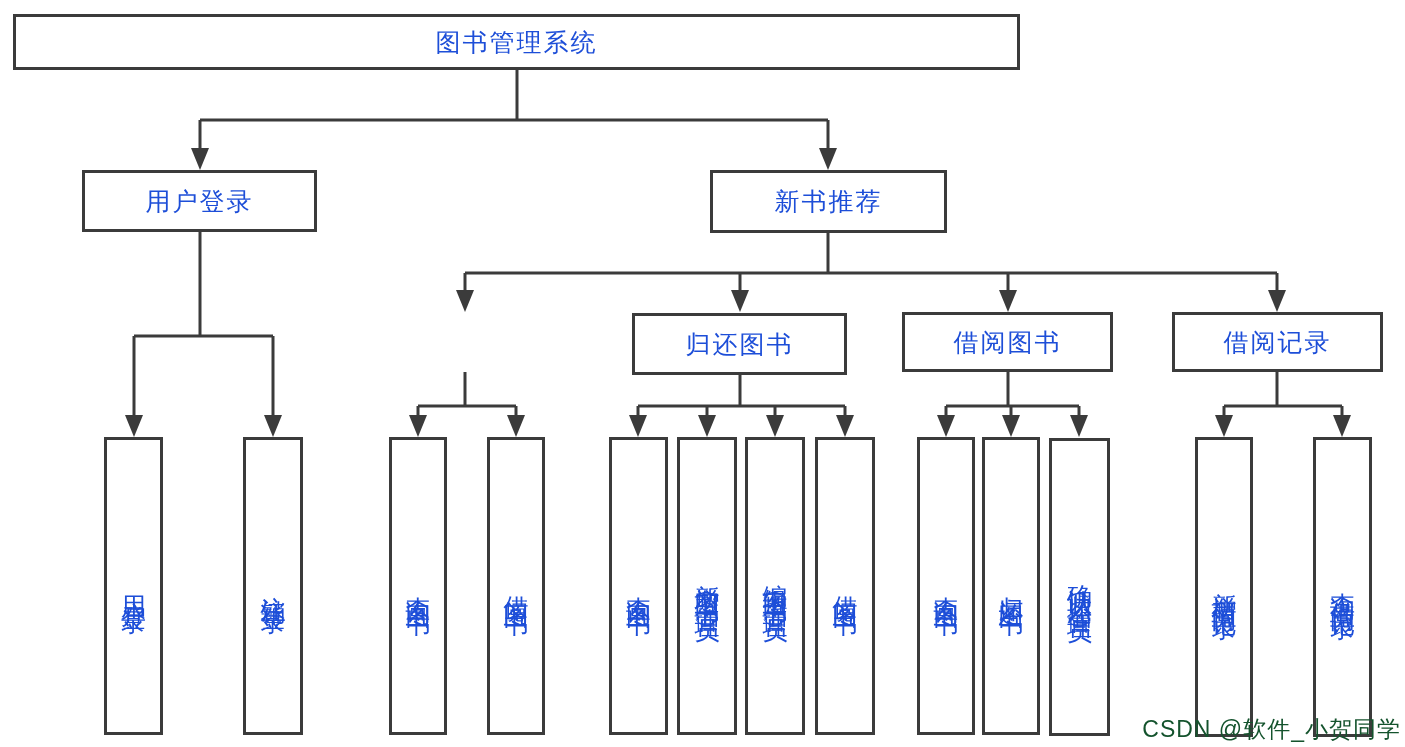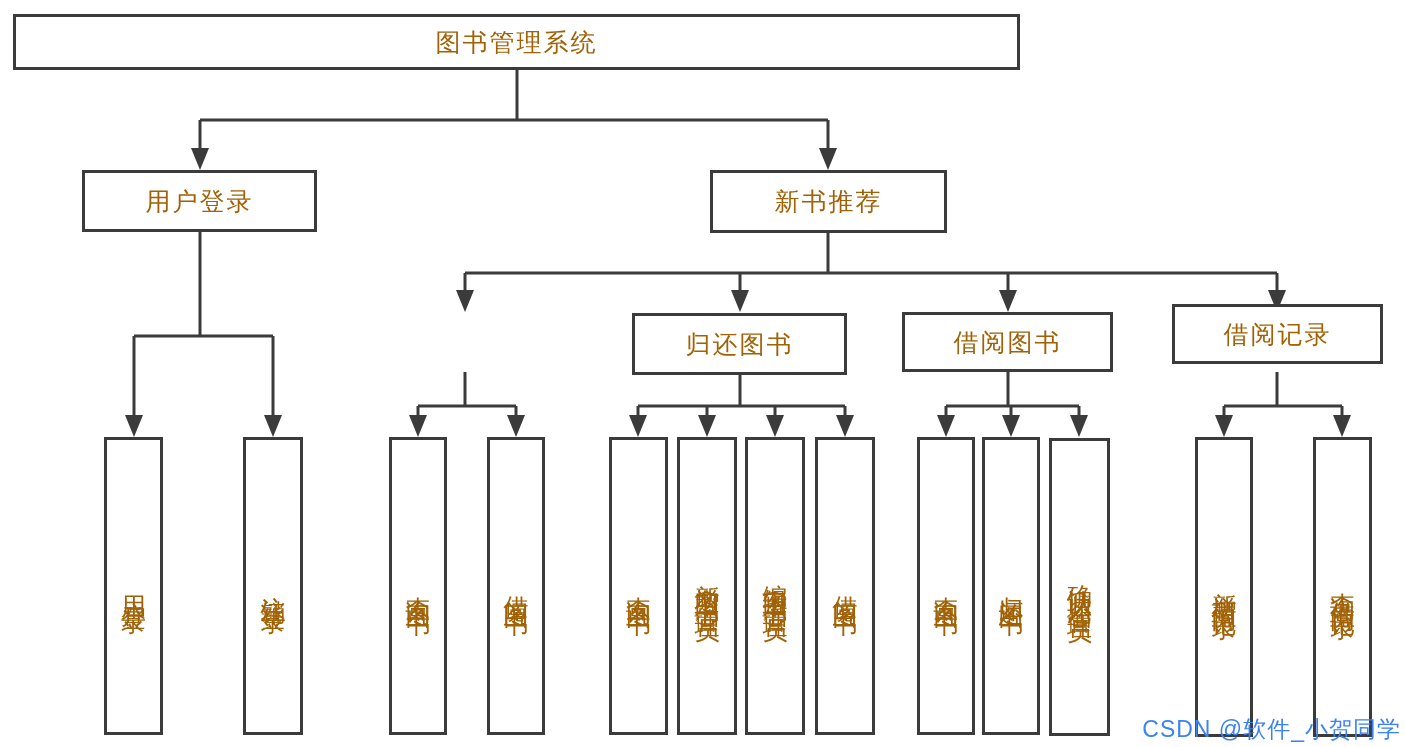--- a/index.html
+++ b/index.html
@@ -3,30 +3,30 @@
 <meta charset="utf-8">
 <style>
   html,body{margin:0;padding:0;background:#ffffff;}
   .stage{
     position:relative;width:1405px;height:747px;background:#ffffff;
     font-family:"Liberation Sans",sans-serif;overflow:hidden;
   }
   .connectors{position:absolute;left:0;top:0;z-index:1;}
   .node{
     position:absolute;box-sizing:border-box;border:3px solid #3b3b3b;background:#ffffff;
-    display:flex;align-items:center;justify-content:center;color:#a16207;z-index:2;
+    display:flex;align-items:center;justify-content:center;color:#1d4ed8;z-index:2;
   }
   .node.h span{font-size:25px;letter-spacing:2px;white-space:nowrap;}
   .node.v span{
     writing-mode:vertical-rl;text-orientation:mixed;
     font-size:25px;letter-spacing:5px;line-height:1;white-space:nowrap;
   }
   .watermark{
     position:absolute;right:4px;bottom:2px;z-index:3;
-    font-size:23px;color:#3b82f6;letter-spacing:1px;white-space:nowrap;margin-left:16px;
+    font-size:23px;color:#14532d;letter-spacing:1px;white-space:nowrap;margin-left:16px;
   }
 </style>
 </head>
 <body>
 
 <div class="stage">
 
   <svg class="connectors" width="1405" height="747" viewBox="0 0 1405 747" xmlns="http://www.w3.org/2000/svg">
     <g stroke="#3b3b3b" stroke-width="3" fill="none">
 
@@ -106,21 +106,21 @@
   <div class="node h" style="left:710px;top:170px;width:237px;height:63px">
     <span>新书推荐</span>
   </div>
 
   <div class="node h" style="left:632px;top:313px;width:215px;height:62px">
     <span>归还图书</span>
   </div>
   <div class="node h" style="left:902px;top:312px;width:211px;height:60px">
     <span>借阅图书</span>
   </div>
-  <div class="node h" style="left:1172px;top:304px;width:211px;height:60px">
+  <div class="node h" style="left:1172px;top:312px;width:211px;height:60px">
     <span>借阅记录</span>
   </div>
 
   <div class="node v" style="left:104px;top:437px;width:59px;height:298px">
     <span>用户登录</span>
   </div>
   <div class="node v" style="left:243px;top:437px;width:60px;height:298px">
     <span>注销登录</span>
   </div>
 

